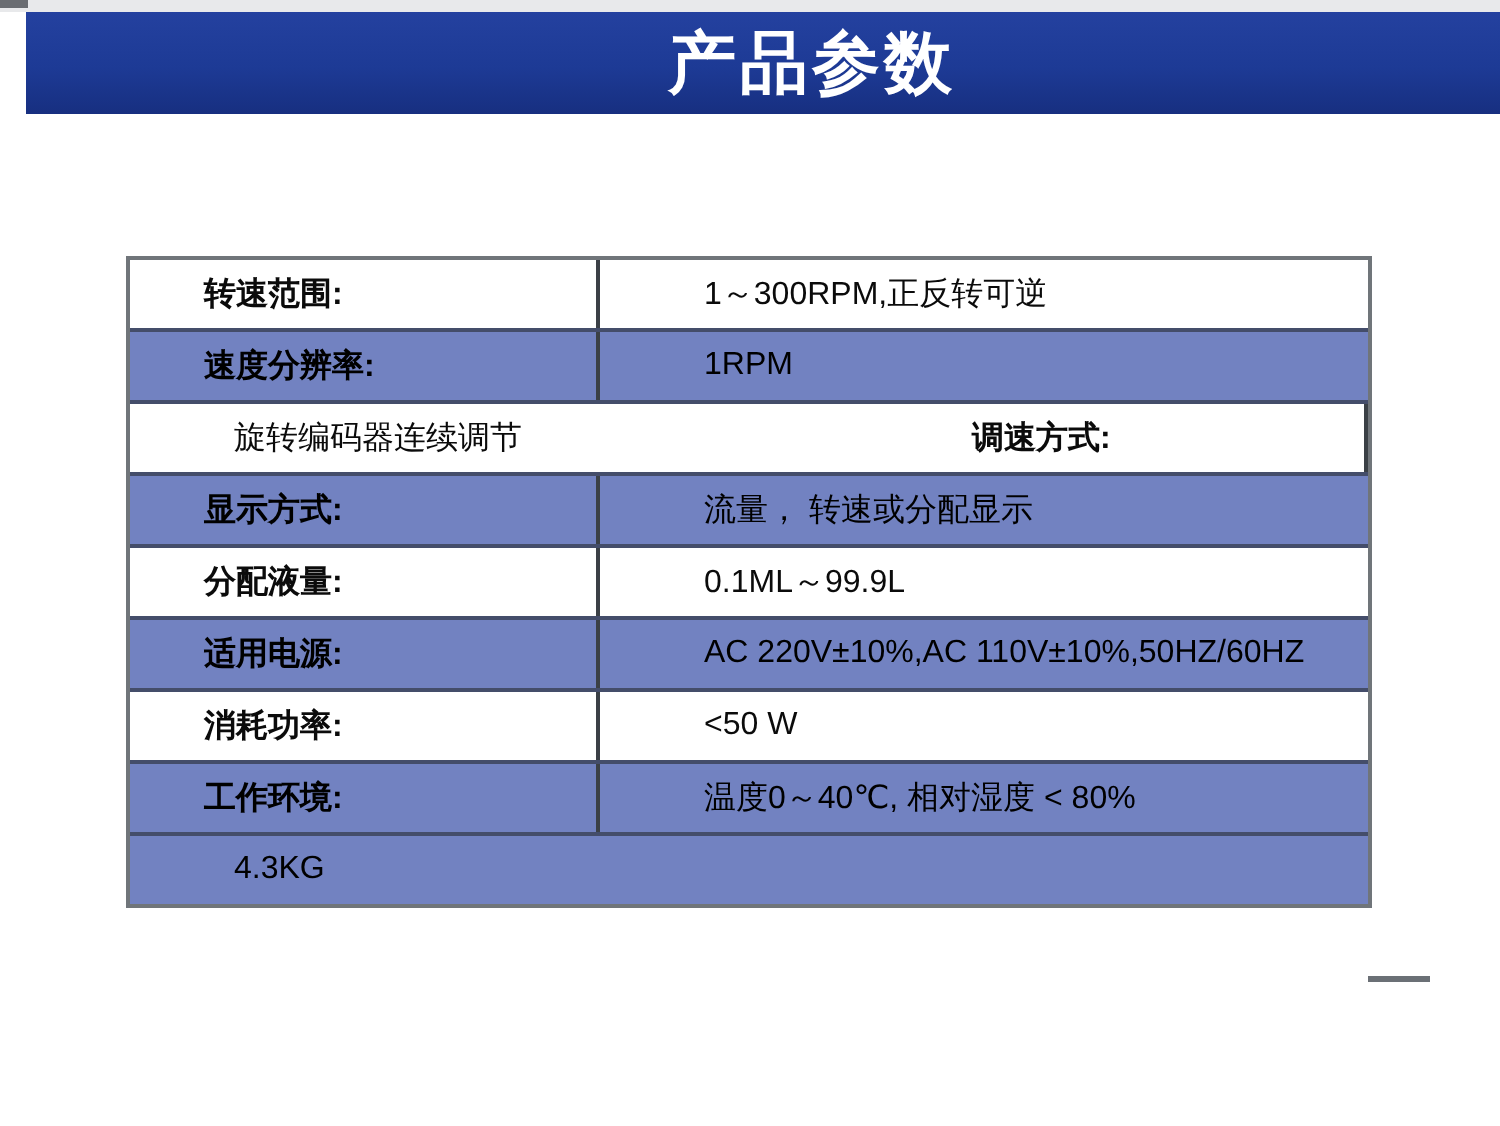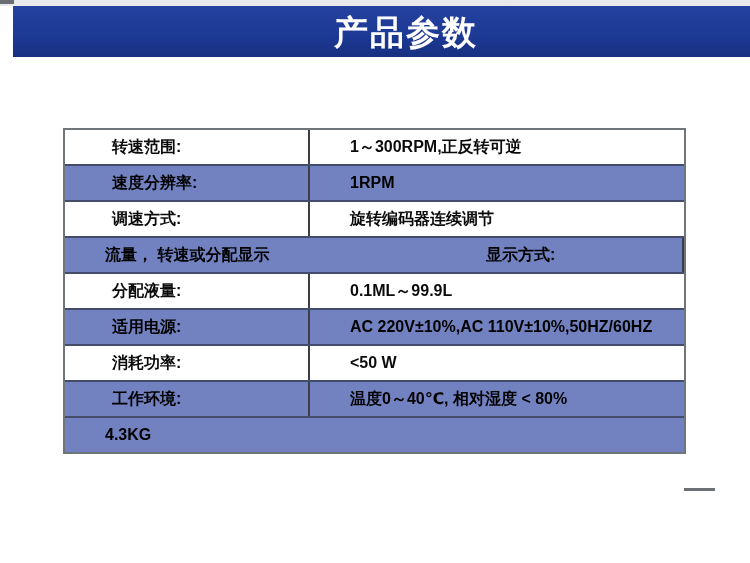--- a/index.html
+++ b/index.html
@@ -42,25 +42,25 @@
     background: #ffffff;
   }
   .trow:last-child { border-bottom: none; }
   .trow.hl { background: #7282c1; }
   .cell {
     display: flex; align-items: center;
     font-size: 16px; color: #0b0b0b; white-space: nowrap;
     overflow: hidden;
   }
   .cell.label {
-    width: 196px; padding-left: 47px;
+    width: 196px; padding-left: 37px;
     border-right: 2px solid #3b4046;
     font-weight: 600;
   }
-  .cell.value { flex: 1; padding-left: 40px; font-weight: 700; }
+  .cell.value { flex: 1; padding-left: 52px; font-weight: 400; }
   .trow.hl .cell { color: #000000; }
 
   .tail-line {
     position: absolute; left: 684px; top: 488px; width: 31px; height: 3px;
     background: #6b7076;
   }
 </style>
 </head>
 <body>
 
@@ -77,26 +77,26 @@
     <div>
         <div class="trow">
           <div class="cell label">转速范围:</div>
           <div class="cell value">1～300RPM,正反转可逆</div>
         </div>
         <div class="trow hl">
           <div class="cell label">速度分辨率:</div>
           <div class="cell value">1RPM</div>
         </div>
         <div class="trow">
+          <div class="cell value">旋转编码器连续调节</div>
           <div class="cell label">调速方式:</div>
-          <div class="cell value">旋转编码器连续调节</div>
         </div>
         <div class="trow hl">
+          <div class="cell label">显示方式:</div>
           <div class="cell value">流量， 转速或分配显示</div>
-          <div class="cell label">显示方式:</div>
         </div>
         <div class="trow">
           <div class="cell label">分配液量:</div>
           <div class="cell value">0.1ML～99.9L</div>
         </div>
         <div class="trow hl">
           <div class="cell label">适用电源:</div>
           <div class="cell value">AC 220V±10%,AC 110V±10%,50HZ/60HZ</div>
         </div>
         <div class="trow">

